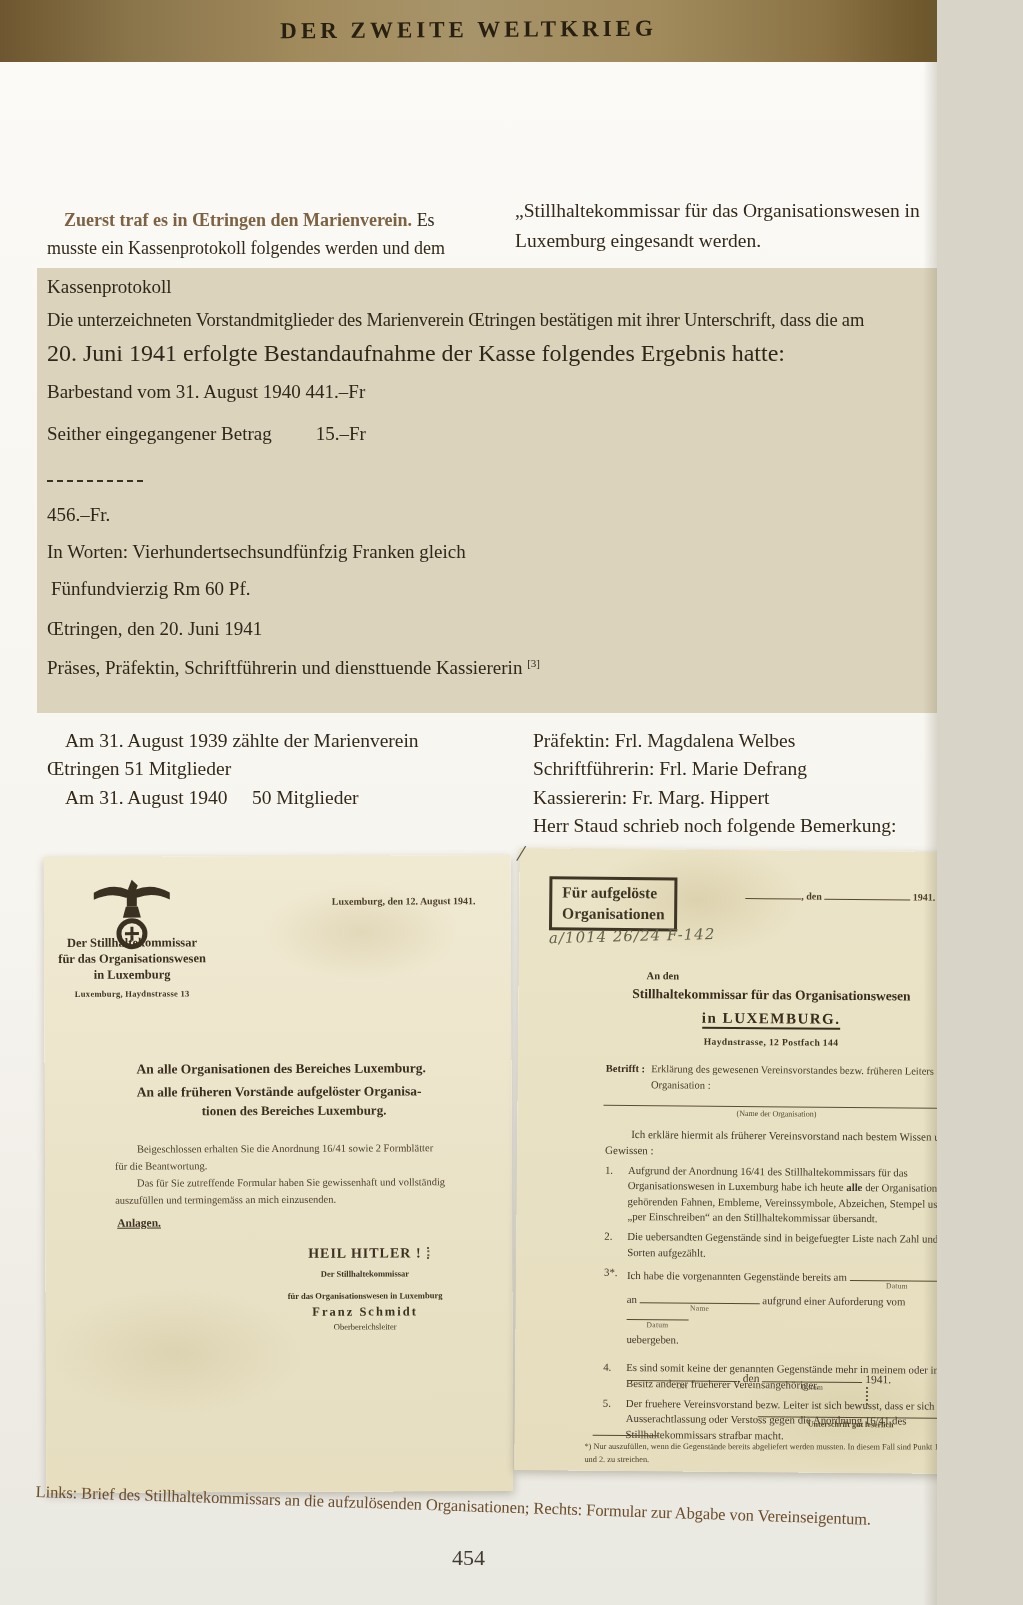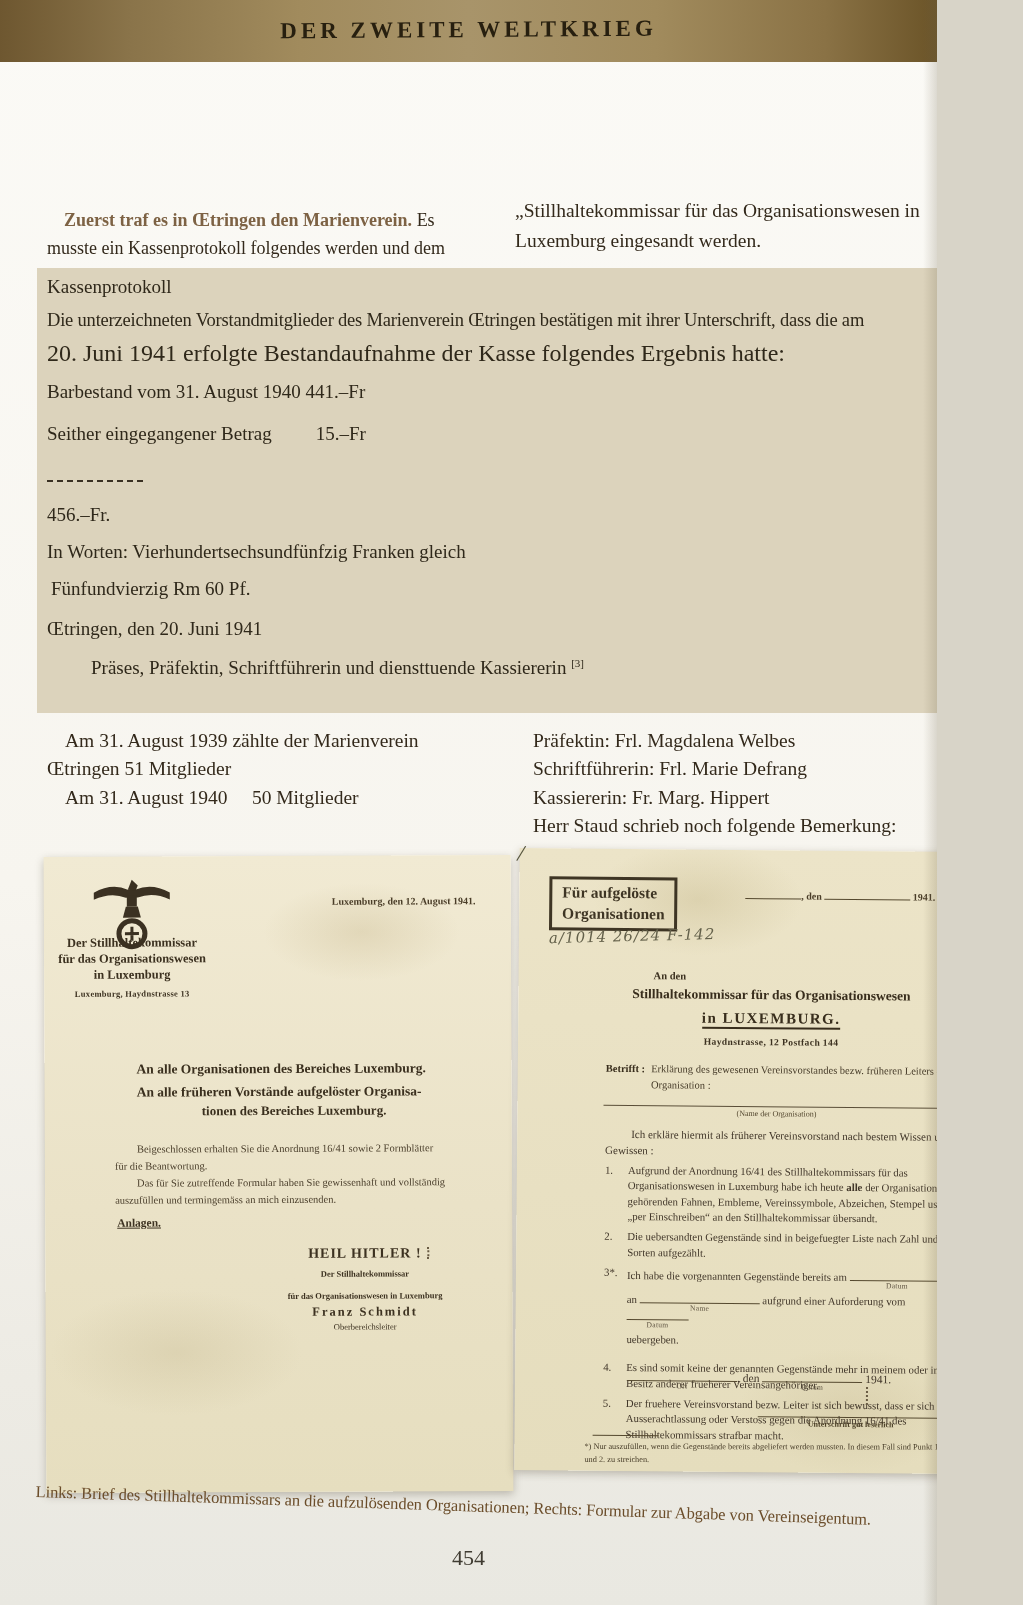--- a/index.html
+++ b/index.html
@@ -26,21 +26,21 @@
   .pb-para1{left:10px;top:42px;font-size:18.5px;letter-spacing:-0.2px;}
   .pb-para2{left:10px;top:72px;font-size:24px;}
   .pb-barbestand{left:10px;top:113px;}
   .pb-seither{left:10px;top:155px;}
   .pb-seither .gap{display:inline-block;width:44px;}
   .pb-rule{left:10px;top:212px;width:96px;border-top:2px dashed #3a3123;}
   .pb-total{left:10px;top:236px;}
   .pb-worten{left:10px;top:273px;}
   .pb-rm{left:14px;top:310px;}
   .pb-place{left:10px;top:350px;}
-  .pb-signers{left:10px;top:389px;margin-left:44px;}
+  .pb-signers{left:10px;top:389px;}
   .pb-signers sup{font-size:11px;}
   
   .mem{font-size:19.5px;line-height:1.45;white-space:nowrap;}
   .mem-left{left:47px;top:727px;width:450px;}
   .mem-right{left:533px;top:727px;width:450px;}
   .mem .ind{padding-left:18px;}
   
   .doc{box-shadow:0 3px 9px rgba(60,50,30,.28);color:#453a28;}
   .doc-left{left:45px;top:856px;width:467px;height:636px;transform:rotate(-0.25deg);
     background:radial-gradient(140px 70px at 68% 12%,rgba(190,172,125,.28),rgba(190,172,125,0) 70%),
@@ -74,21 +74,21 @@
   .dr-corner{left:-2px;top:-8px;font-size:24px;color:#55543c;transform:rotate(12deg);}
   .dr-stamp{left:30px;top:28px;border:3px solid #3e3524;padding:3px 10px;font-size:15.5px;
     font-weight:bold;line-height:1.35;color:#3e3524;white-space:nowrap;}
   .dr-dateline{left:226px;top:38px;font-size:10px;font-weight:bold;white-space:nowrap;color:#4a3d28;}
   .blank{display:inline-block;border-bottom:1px solid #55492f;height:10px;}
   .lblank{display:inline-block;position:relative;border-bottom:1px solid #55492f;height:11px;}
   .lblank i{position:absolute;top:12px;left:0;right:0;text-align:center;font-style:normal;
     font-size:7.5px;color:#5d5240;letter-spacing:.3px;}
   .dr-hand{left:30px;top:78px;font-size:15px;font-style:italic;color:#63604a;transform:rotate(-2deg);
     font-family:"DejaVu Serif",serif;white-space:nowrap;letter-spacing:1px;}
-  .dr-anden{left:128px;top:121px;font-size:10.5px;font-weight:bold;color:#3c3120;margin-left:7px;}
+  .dr-anden{left:128px;top:121px;font-size:10.5px;font-weight:bold;color:#3c3120;}
   .dr-addr1{left:88px;top:137px;width:330px;text-align:center;font-size:13.5px;font-weight:bold;color:#382d1c;white-space:nowrap;}
   .dr-addr2{left:88px;top:160px;width:330px;text-align:center;font-size:15px;font-weight:bold;letter-spacing:1.5px;color:#382d1c;}
   .dr-addr2 span{border-bottom:2px solid #382d1c;padding-bottom:1px;}
   .dr-addr3{left:88px;top:187px;width:330px;text-align:center;font-size:9.5px;font-weight:bold;color:#3c3120;letter-spacing:.4px;}
   .dr-betrifft{left:88px;top:212px;width:356px;display:flex;font-size:10.5px;line-height:1.5;color:#42372-4;}
   .dr-betrifft .lbl{font-weight:bold;margin-right:6px;white-space:nowrap;color:#382d1c;}
   .dr-nameline{left:86px;top:256px;width:346px;border-top:1px solid #5a4e38;}
   .dr-namecap{left:86px;top:259px;width:346px;text-align:center;font-size:8px;color:#53472f;}
   .dr-intro{left:88px;top:278px;width:348px;font-size:11px;line-height:1.45;text-indent:26px;color:#42372a;}
   .dr-items{left:88px;top:314px;width:356px;font-size:10.8px;line-height:1.42;color:#42372a;}

